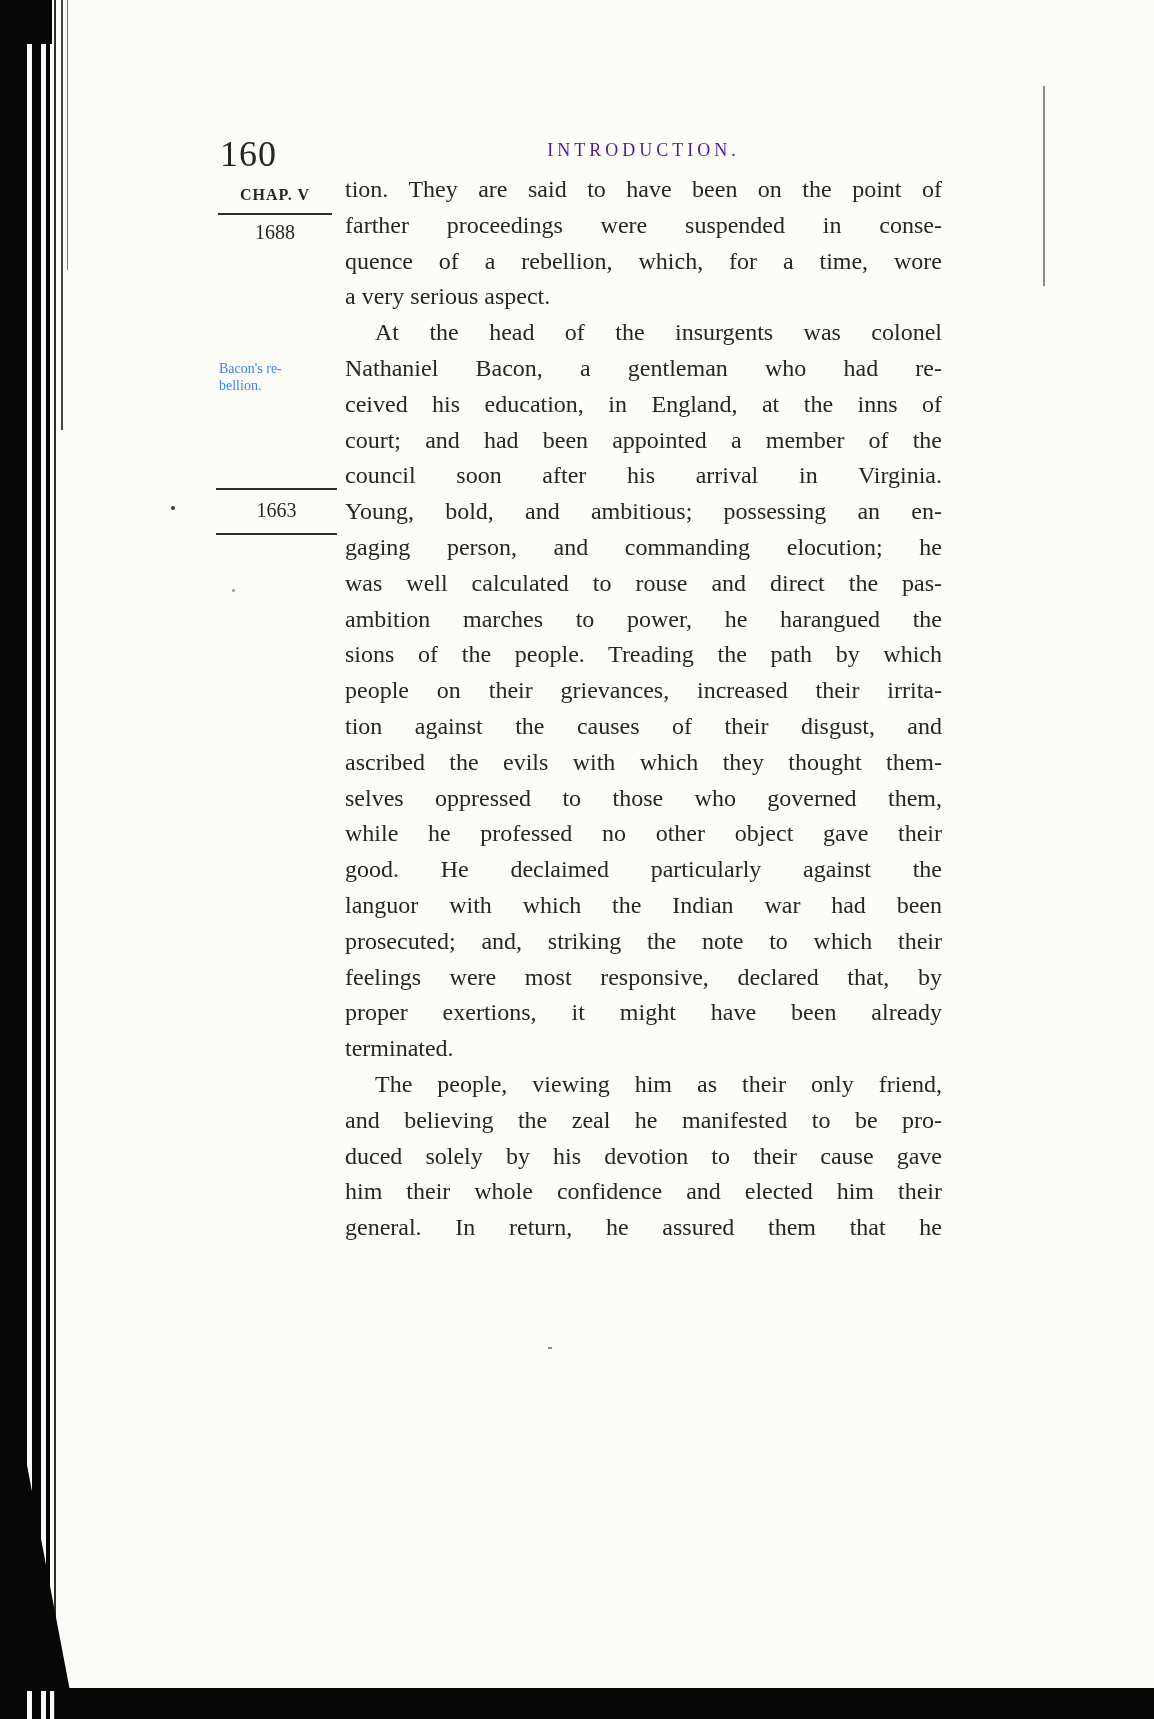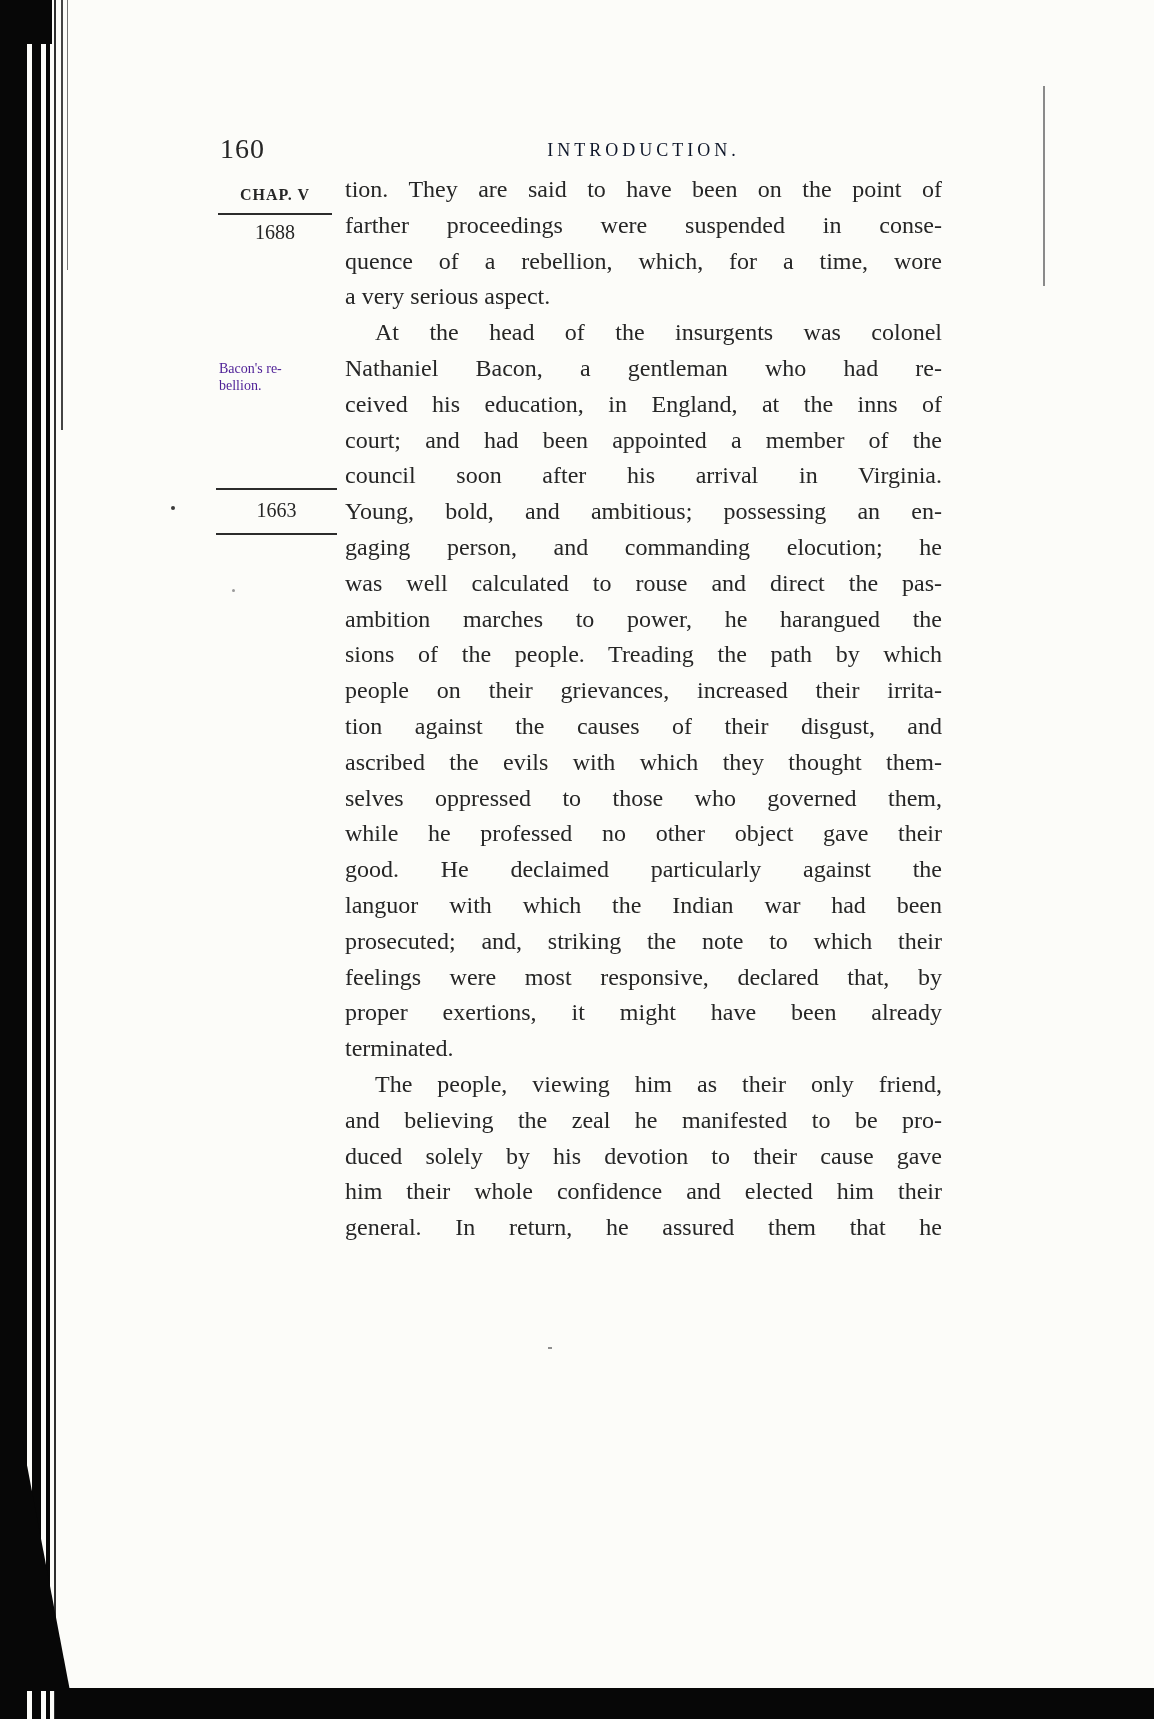--- a/index.html
+++ b/index.html
@@ -30,43 +30,43 @@
   }
   .bottom-bar  { left: 55px; right: 0; bottom: 0; height: 31px; }
   .right-line  { left: 1043px; top: 86px; width: 2px; height: 200px; background: #8a8a8a; }
   .speck-1 { left: 171px; top: 506px; width: 4px; height: 4px; border-radius: 50%; background: #3a3a3a; }
   .speck-2 { left: 232px; top: 589px; width: 3px; height: 3px; border-radius: 50%; background: #9a9a9a; }
   .speck-3 { left: 548px; top: 1347px; width: 4px; height: 2px; background: #8f8f8f; }
 
   
   .pagenum {
     position: absolute; left: 220px; top: 133px;
-    font-size: 28px; letter-spacing: 1px;
+    font-size: 36px; letter-spacing: 1px;
   }
   .running-header {
     position: absolute; left: 345px; top: 140px; width: 597px;
     text-align: center; font-size: 18px; letter-spacing: 4px;
-    color: #0f172a;
+    color: #4c1d95;
   }
 
   
   .margin-chapter {
     position: absolute; left: 218px; top: 186px; width: 114px;
     text-align: center; font-size: 16px; font-weight: bold; letter-spacing: 1px;
   }
   .rule { position: absolute; height: 2px; background: #2c2c2c; }
   .rule-1 { left: 218px; top: 213px; width: 114px; }
   .rule-2 { left: 216px; top: 488px; width: 121px; }
   .rule-3 { left: 216px; top: 533px; width: 121px; }
   .margin-year { position: absolute; text-align: center; font-size: 20px; }
   .margin-year-top { left: 218px; top: 221px; width: 114px; }
   .margin-year-mid { left: 216px; top: 499px; width: 121px; }
   .margin-note {
     position: absolute; left: 219px; top: 360px; width: 115px;
-    font-size: 14px; line-height: 17px; color: #4c1d95;
+    font-size: 14px; line-height: 17px; color: #3b82f6;
   }
 
   
   .body-text {
     position: absolute; left: 345px; top: 172px; width: 597px;
     font-size: 24px; line-height: 35.8px;
   }
   .line { text-align: justify; text-align-last: justify; }
   .line.last { text-align-last: left; }
   .line.indent { text-indent: 30px; }

